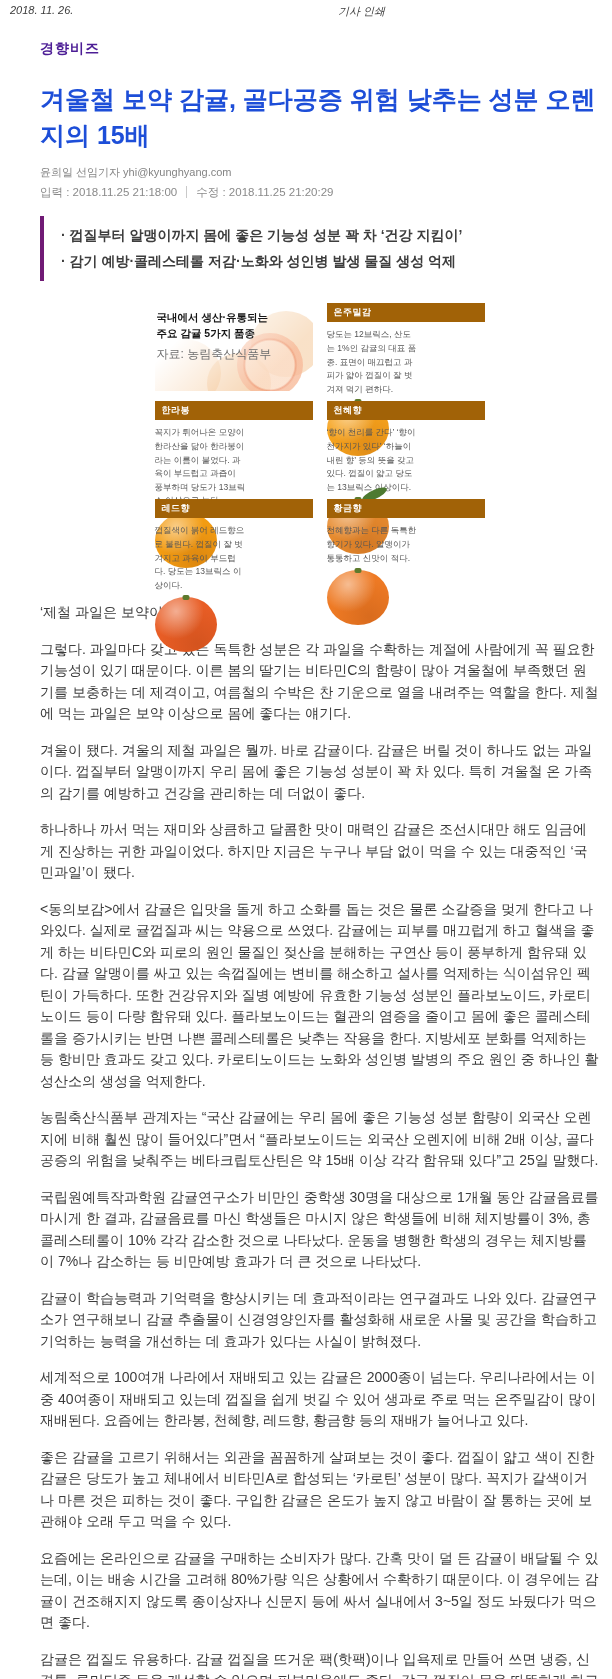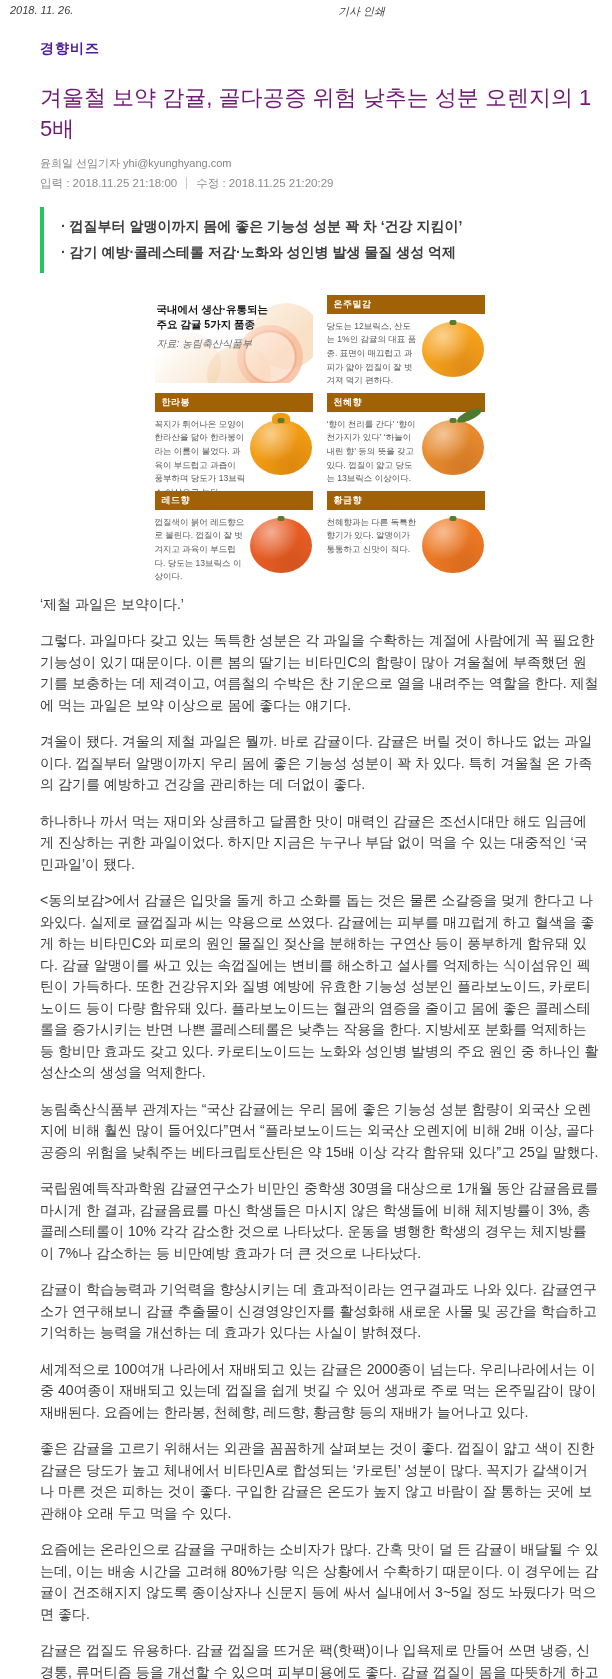--- a/index.html
+++ b/index.html
@@ -12,29 +12,29 @@
   
   .print-header { position:relative; height:20px; padding:4px 10px 0; font-size:11px; color:#3a3a3a;font-style:italic; }
   .ph-date { position:absolute; left:10px; top:4px; }
   .ph-title { position:absolute; left:338px; top:4px; }
 
   .container { padding:20px 13px 0 40px; }
 
   .logo { font-size:14px; font-weight:bold; color:#4c1d95; letter-spacing:1px; }
 
   h1.headline {
-    margin-top:24px; font-size:22px; line-height:1.42; font-weight:normal; color:#701a75;
+    margin-top:24px; font-size:25px; line-height:1.42; font-weight:bold; color:#1d4ed8;
     word-break:break-all;
   }
 
   .byline { margin-top:12px; font-size:11px; color:#848484; }
   .stamps { margin-top:5px; font-size:11.5px; color:#8a8a8a; }
   .stamps .sep { display:inline-block; width:0; border-left:1px solid #c9c9c9; height:12px; margin:0 9px -2px; }
 
-  .bullet-box { margin-top:16px; border-left:4px solid #22c55e; padding:5px 0 5px 17px; }
+  .bullet-box { margin-top:16px; border-left:4px solid #701a75; padding:5px 0 5px 17px; }
   .bullet-item { font-size:14px; font-weight:bold; color:#3d3d3d; line-height:1.55; margin:4px 0; }
   .bullet-item::before { content:"· "; }
 
   
   .infographic {
     width:330px; margin:22px auto 0; display:grid;
     grid-template-columns:158px 158px; grid-auto-rows:88px; gap:10px 14px;
   }
   .ig-cell { position:relative; }
   .ig-intro { overflow:hidden; }
@@ -42,25 +42,25 @@
   .bg1 { width:74px; height:68px; left:-8px; top:36px; background:#f3c08b; opacity:.6; }
   .bg2 { width:64px; height:60px; left:52px; top:50px; background:#efae6d; opacity:.55; }
   .bg3 { width:70px; height:66px; left:96px; top:8px; background:#f2bb82; opacity:.5; }
   .bg4 { width:66px; height:64px; left:82px; top:30px;
          background:radial-gradient(circle at 50% 50%, #fbd9c0 52%, #ee9068 56%, #f6b18c 60%);
          opacity:.8; }
   .ig-overlay { position:absolute; inset:0;
          background:linear-gradient(135deg,#fff 24%,rgba(255,255,255,.6) 46%,rgba(255,255,255,.12) 75%); }
   .ig-intro-text { position:relative; z-index:2; padding:7px 0 0 2px; }
   .ig-title { font-size:10.5px; font-weight:bold; color:#151515; line-height:1.45; }
-  .ig-source { margin-top:5px; font-size:10px; color:#6d6d6d;font-style:italic; }
+  .ig-source { margin-top:5px; font-size:12px; color:#6d6d6d; }
 
   .ig-bar { background:#a16207; color:#fff; font-size:9px; font-weight:bold;
             padding:3px 7px; letter-spacing:.5px; }
-  .ig-body { display:flex; align-items:flex-start; gap:3px; padding-top:6px; }
+  .ig-body { display:flex; align-items:flex-start; gap:3px; padding-top:6px;flex-direction:column; }
   .ig-desc { font-size:8.5px; line-height:1.6; color:#555; width:92px; flex:none; word-break:break-all; }
   .fruit { position:relative; width:62px; height:55px; border-radius:50%; flex:none; margin-top:2px;
            background:
              radial-gradient(circle at 34% 26%, rgba(255,255,255,.5), rgba(255,255,255,0) 48%),
              radial-gradient(circle at 68% 85%, rgba(120,40,0,.18), rgba(120,40,0,0) 60%),
              var(--c,#f08c1e); }
   .fruit::after { content:""; position:absolute; top:-2px; left:50%; transform:translateX(-50%);
                   width:7px; height:5px; background:#5c7a2c; border-radius:2px; }
   .f-bump::before { content:""; position:absolute; top:-7px; left:50%; transform:translateX(-50%);
                   width:18px; height:11px; background:var(--c); border-radius:45% 45% 25% 25%; }

